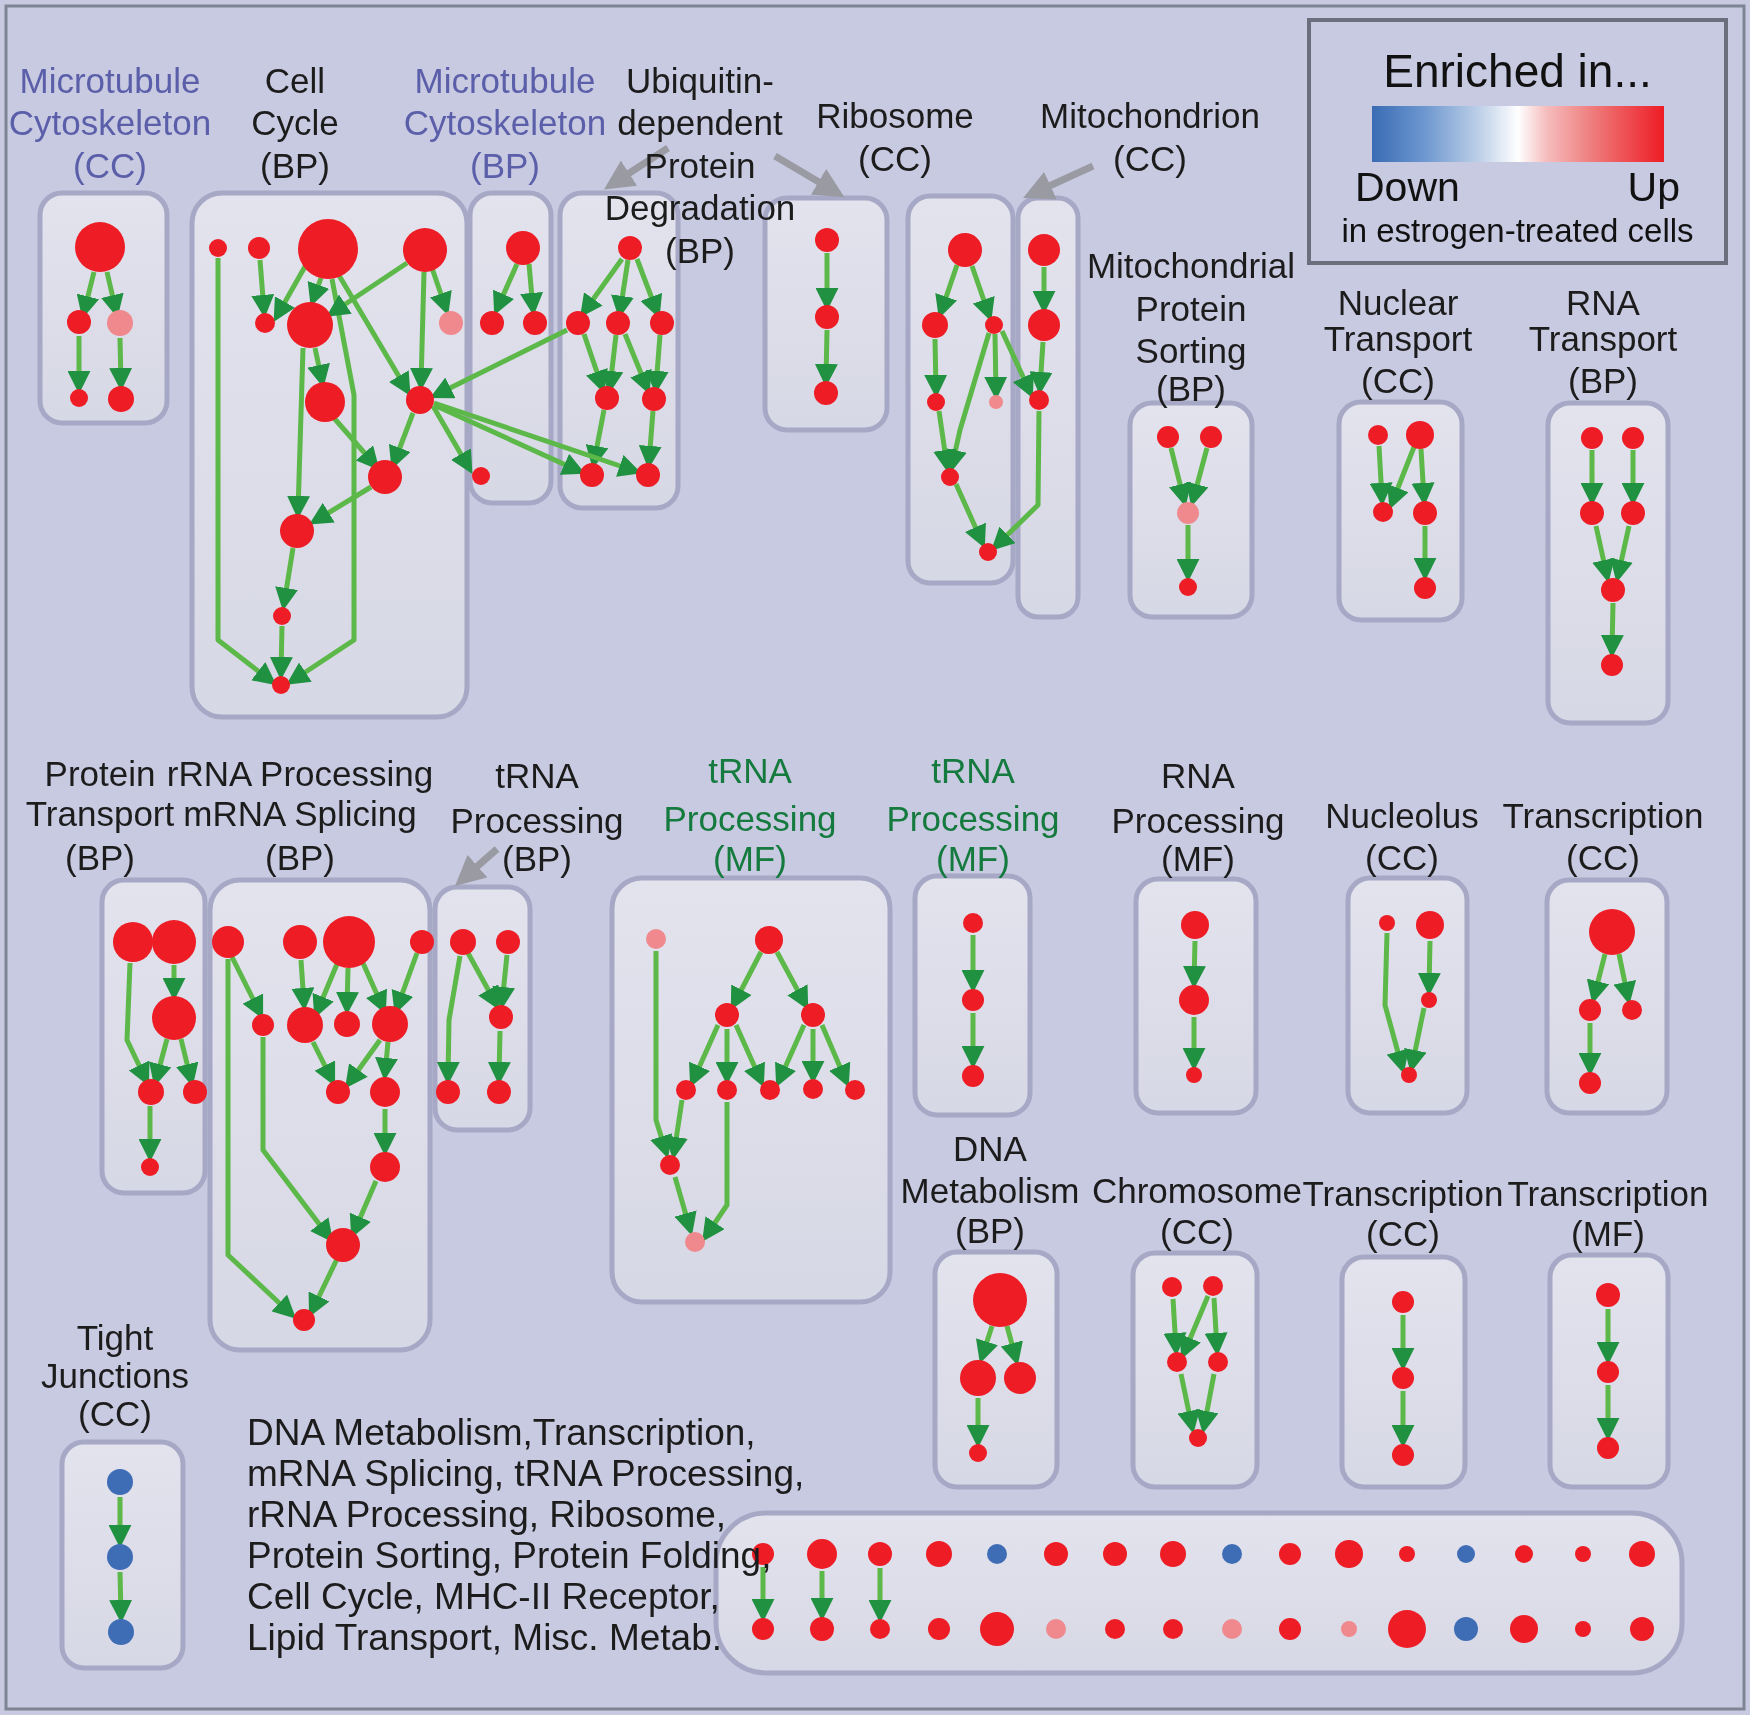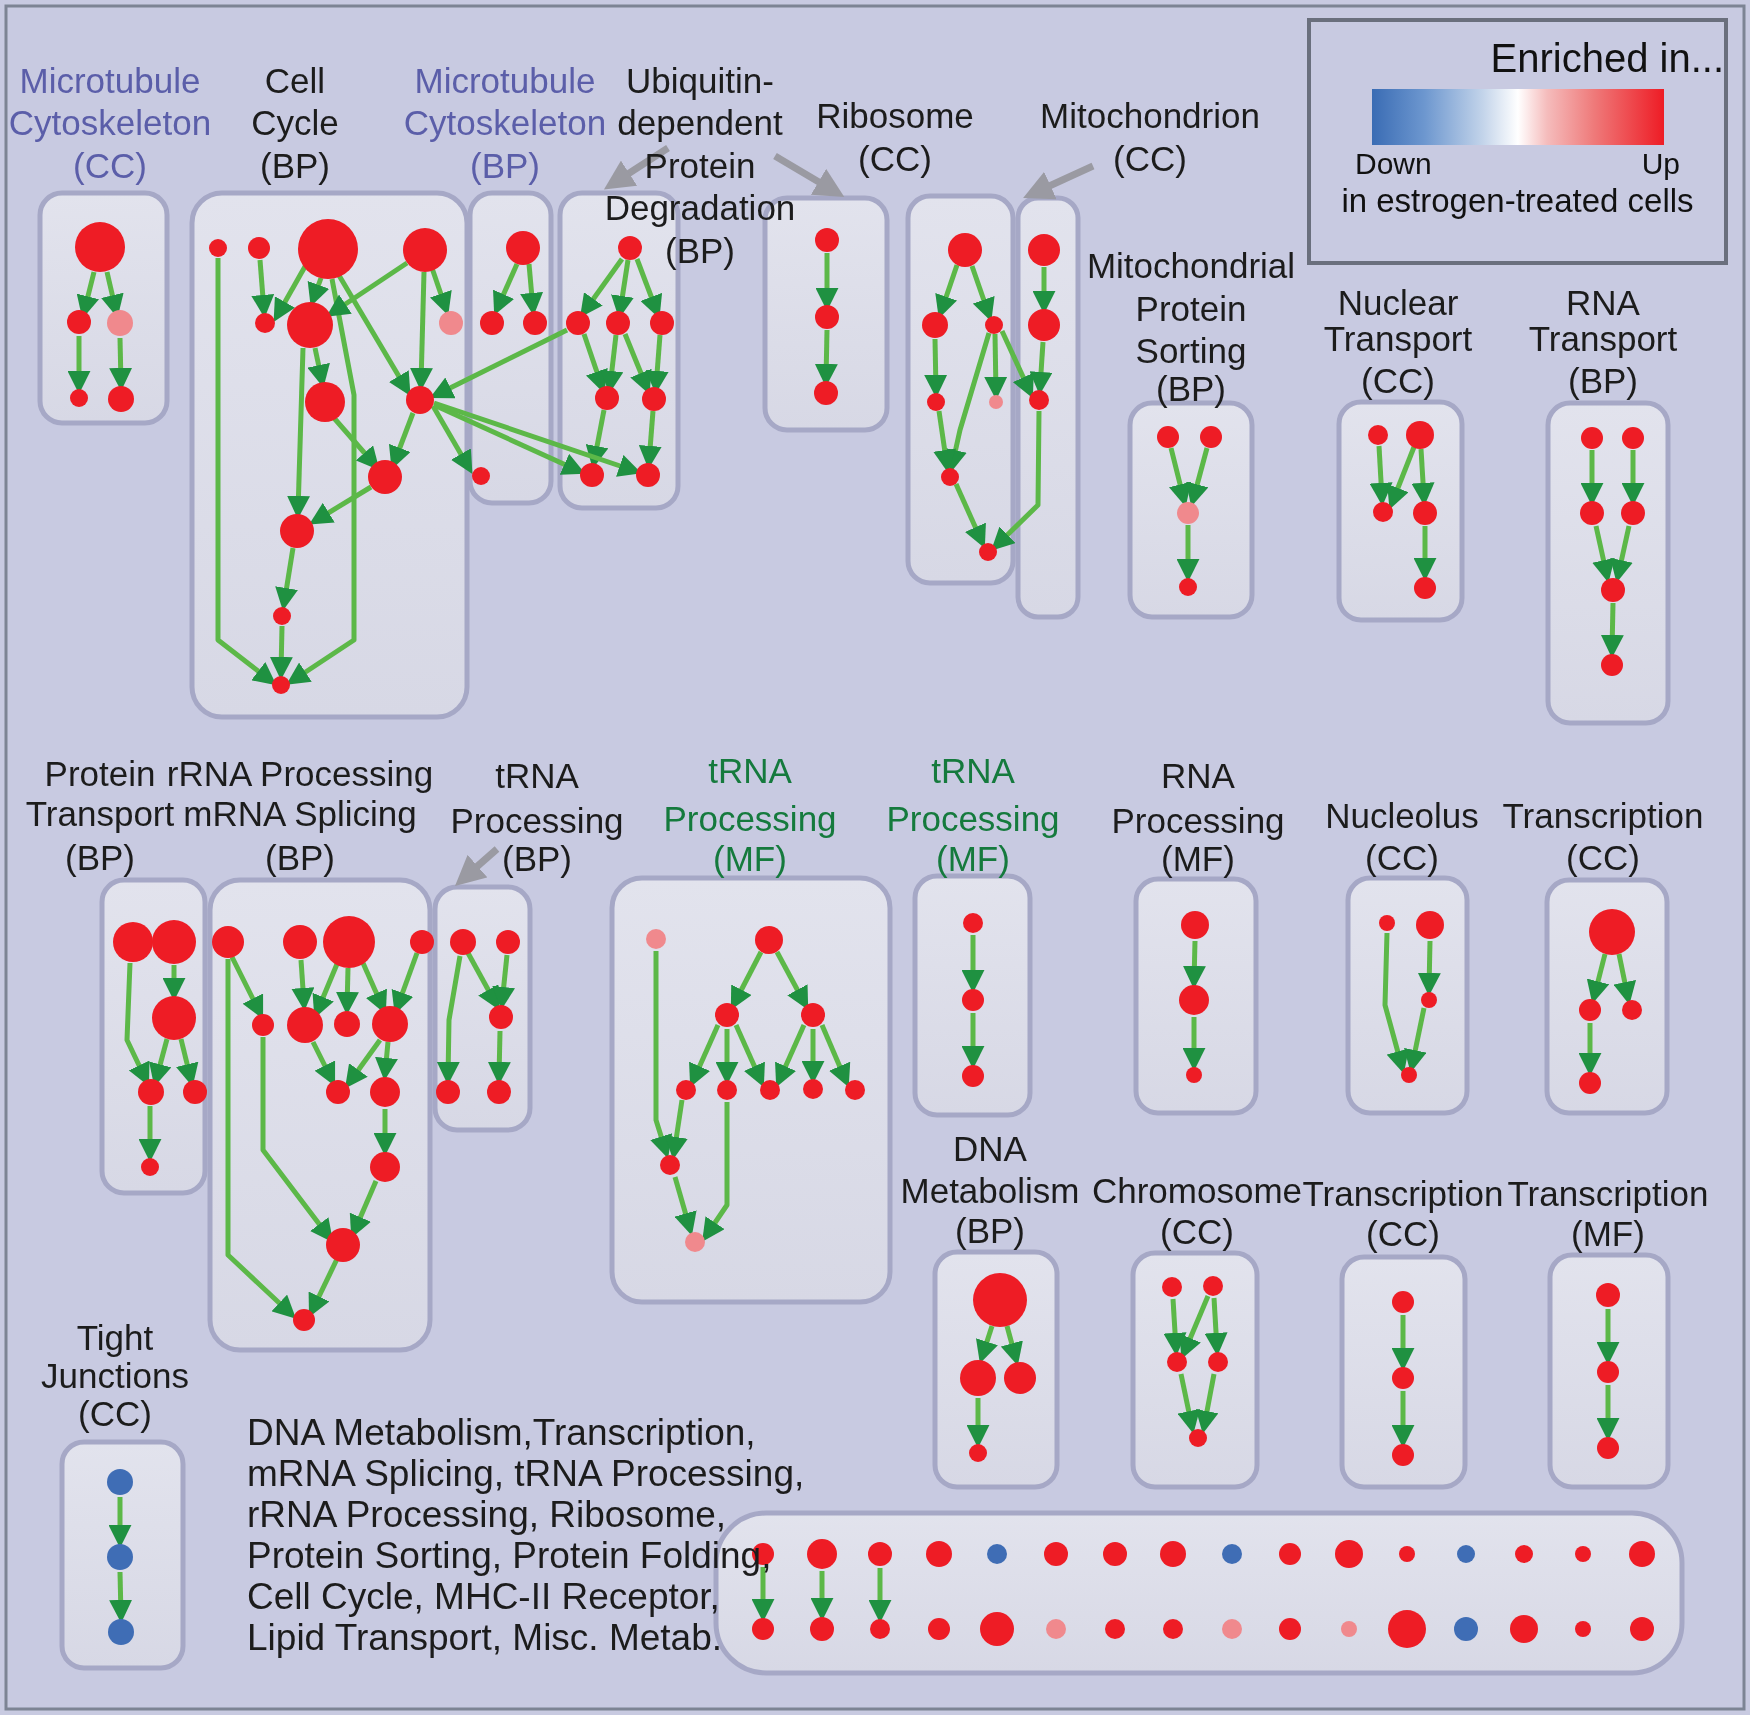--- a/index.html
+++ b/index.html
@@ -4,25 +4,25 @@
 <style>
   html,body{margin:0;padding:0;background:#b9bbd4;}
   #stage{position:relative;width:1750px;height:1715px;background:#c8cae1;
          font-family:"Liberation Sans",sans-serif;overflow:hidden;}
   #net{position:absolute;left:0;top:0;}
   .cl-label{font-size:35px;text-anchor:middle;}
   .footer{font-size:37px;fill:#1c1c1c;}
   .legend{position:absolute;left:1307px;top:18px;width:421px;height:247px;
           border:4px solid #6a6f7d;box-sizing:border-box;background:#c8cae1;
           text-align:center;color:#111;}
-  .legend-title{font-size:40px;margin-top:14px;text-align:right;}
+  .legend-title{font-size:46px;margin-top:22px;}
   .legend-bar{width:292px;height:56px;margin:8px auto 2px;
       background:linear-gradient(90deg,#3a6cb4 0%,#6d97cf 18%,#c3d4ea 38%,#ffffff 50%,
                  #f5bcbc 60%,#ef7a7a 76%,#ee1c25 100%);}
-  .legend-row{display:flex;justify-content:space-between;padding:0 44px;font-size:30px;}
+  .legend-row{display:flex;justify-content:space-between;padding:0 44px;font-size:41px;}
   .legend-sub{font-size:33px;line-height:39px;}
 </style>
 </head>
 <body>
 
 <div id="stage">
   <svg id="net" width="1750" height="1715" viewBox="0 0 1750 1715">
       <defs>
         <marker id="ah-green" viewBox="0 0 10 10" refX="7" refY="5" markerWidth="23" markerHeight="23" orient="auto" markerUnits="userSpaceOnUse">
           <path d="M0,0 L10,5 L0,10 Z" fill="#1f9141"></path>

